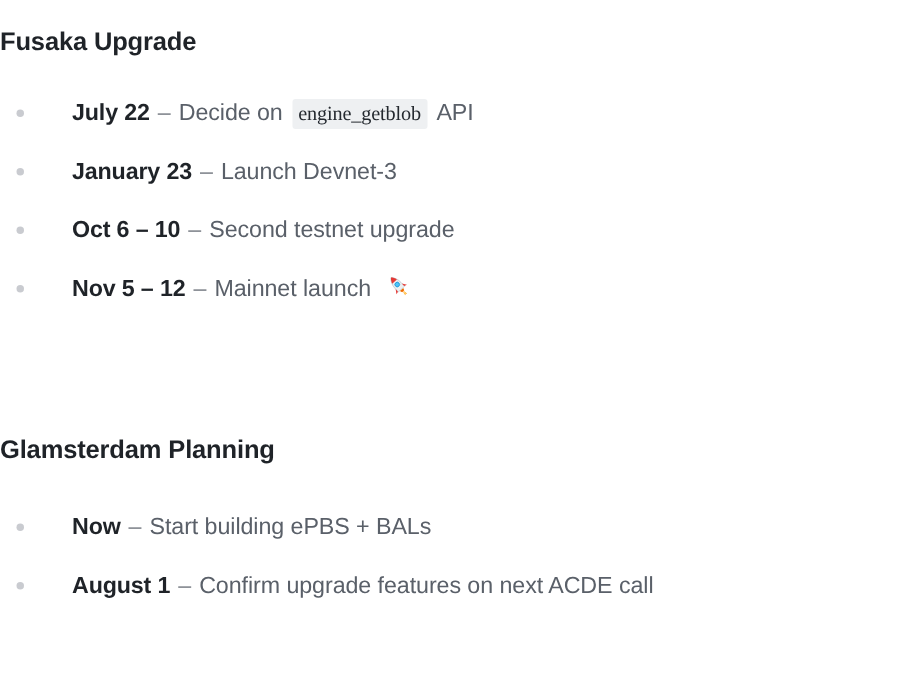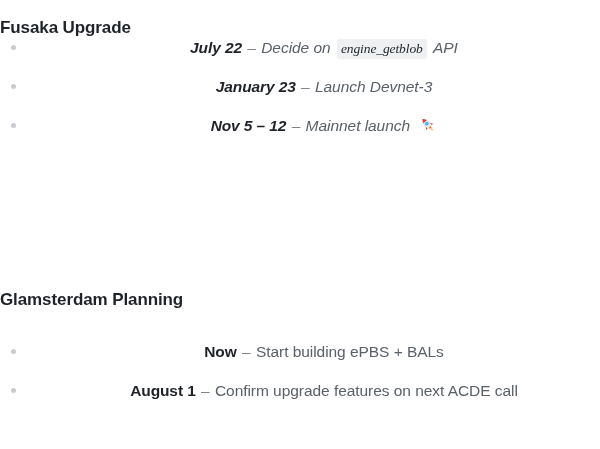--- a/index.html
+++ b/index.html
@@ -12,21 +12,20 @@
     height: 449px;
     overflow: hidden;
     font-family: "Liberation Sans", "DejaVu Sans", sans-serif;
     -webkit-font-smoothing: antialiased;
   }
   .page {
     position: relative;
     width: 600px;
     height: 449px;
     background: #ffffff;
-    text-align: center;
   }
 
   
   .section-heading {
     position: absolute;
     left: 0px;
     font-size: 17px;
     font-weight: bold;
     color: #1f2328;
     letter-spacing: -0.1px;
@@ -38,21 +37,21 @@
 
   
   .bullet-list {
     position: absolute;
     left: 0;
     width: 600px;
     margin: 0;
     padding: 0;
     list-style: none;
   }
-  #list-fusaka { top: 28px; font-style: italic; }
+  #list-fusaka { top: 56px; }
   #list-glamsterdam { top: 332px; }
 
   .bullet-item {
     position: relative;
     height: 39px;
     line-height: 39px;
     padding-left: 48px;
     white-space: nowrap;
     font-size: 15.5px;
     color: #5a6069;
@@ -119,20 +118,26 @@
 
     <li class="bullet-item">
       <span class="bullet-dot"></span>
       <span class="item-label">January 23</span>
       <span class="item-sep">–</span>
       <span class="item-text">Launch Devnet-3</span>
     </li>
 
 
 
+    <li class="bullet-item">
+      <span class="bullet-dot"></span>
+      <span class="item-label">Oct 6 – 10</span>
+      <span class="item-sep">–</span>
+      <span class="item-text">Second testnet upgrade</span>
+    </li>
 
     <li class="bullet-item">
       <span class="bullet-dot"></span>
       <span class="item-label">Nov 5 – 12</span>
       <span class="item-sep">–</span>
       <span class="item-text">Mainnet launch</span>
       <span class="emoji rocket-icon">
         <svg width="18" height="18" viewBox="0 0 36 36" aria-hidden="true">
           <g transform="rotate(-42 18 18)">
             <path d="M18 2c3.6 3.2 5.6 8.2 5.6 13.6v7.2h-11.2v-7.2C12.4 10.2 14.4 5.2 18 2z" fill="#eceff1" stroke="#b0bec5" stroke-width="0.8"></path>

